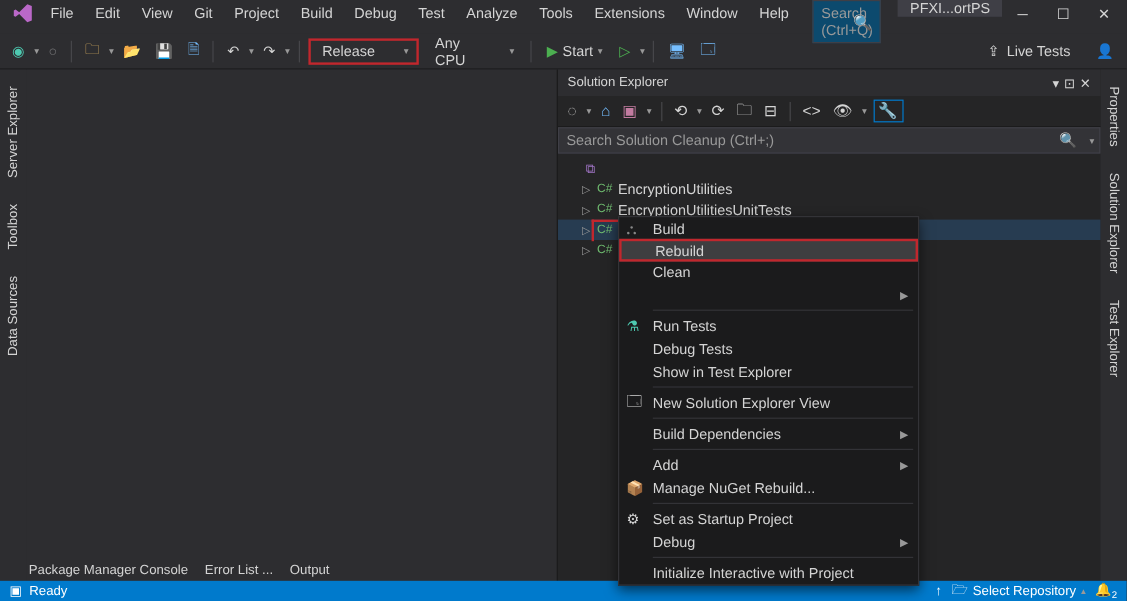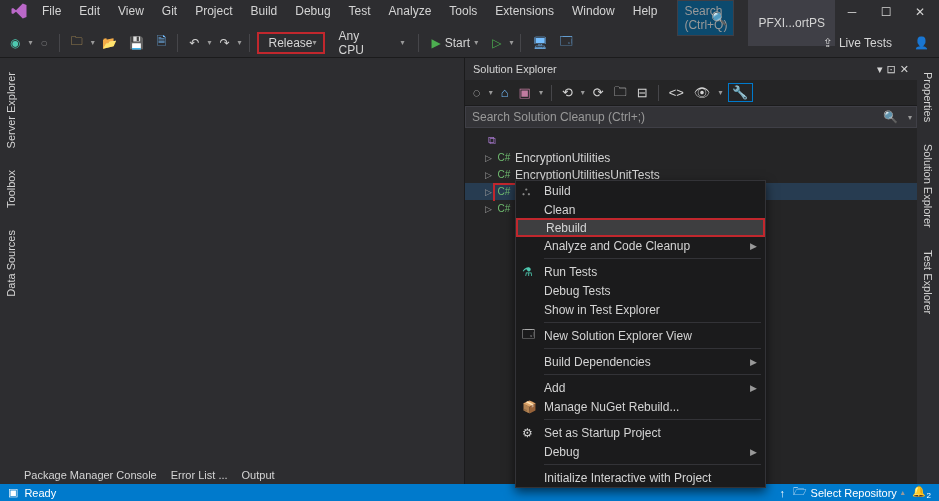--- a/index.html
+++ b/index.html
@@ -6,29 +6,29 @@
   body { width:939px; height:501px; background:#2d2d30; color:#f1f1f1; font-size:12px; overflow:hidden; position:relative; }
   
   
   .titlebar { height:28px; background:#2d2d30; display:flex; align-items:flex-start; padding:0 4px; }
   .vs-logo { width:22px; height:22px; margin:0 6px; display:flex; align-items:center; justify-content:center; }
   .vs-logo svg { width:18px; height:18px; }
   .menu { display:flex; gap:2px; }
   .menu-item { padding:4px 8px; color:#d4d4d4; cursor:pointer; }
   .title-search { margin-left:12px; background:#0c4a6e; border:1px solid #3f3f46; height:36px; width:170px; display:flex; align-items:center; padding:0 6px; color:#999; position:relative; }
   .title-search .mag { position:absolute; right:6px; color:#d4d4d4; font-size:13px; }
-  .sol-name { margin-left:14px; background:#3f3f46; padding:16px 10px; color:#d4d4d4; }
+  .sol-name { margin-left:14px; background:#3f3f46; padding:0 10px; color:#d4d4d4; }
   .win-controls { margin-left:auto; display:flex; gap:0; }
   .win-btn { width:34px; height:24px; display:flex; align-items:center; justify-content:center; color:#d4d4d4; cursor:pointer; }
   
   
   .toolbar { height:30px; background:#2d2d30; display:flex; align-items:center; padding:0 6px; gap:4px; border-bottom:1px solid #1b1b1c;}
   .tb-btn { padding:2px 4px; color:#d4d4d4; display:flex; align-items:center; cursor:pointer; }
   .tb-sep { width:1px; height:18px; background:#46464a; margin:0 3px; }
-  .config-dd { border:2px solid #c1272d; padding:2px 6px 2px 10px; display:flex; align-items:center; gap:0; color:#d4d4d4; cursor:pointer; }
+  .config-dd { border:2px solid #c1272d; padding:2px 6px 2px 10px; display:flex; align-items:center; gap:24px; color:#d4d4d4; cursor:pointer; }
   .platform-dd { padding:2px 6px 2px 10px; display:flex; align-items:center; gap:28px; color:#d4d4d4; cursor:pointer; width:82px; justify-content:space-between; }
   .start-btn { display:flex; align-items:center; gap:4px; color:#d4d4d4; padding:2px 6px; cursor:pointer; }
   .tri-green { color:#4caf50; }
   .tri-green-outline { color:#4caf50; }
   .caret { font-size:8px; color:#999; }
   .liveshare { margin-left:auto; display:flex; align-items:center; gap:6px; color:#d4d4d4; padding:0 8px; cursor:pointer; }
   
   
   .workarea { position:absolute; top:58px; bottom:17px; left:0; right:0; display:flex; }
   .left-rail { width:22px; background:#2d2d30; display:flex; flex-direction:column; align-items:center; padding-top:10px; gap:14px;}
@@ -233,28 +233,27 @@
       <span>PF...</span>
     </div>
   </div>
 </div>
 
 <div class="ctx">
   <div class="ctx-item">
       <span class="ctx-icon" style="color:#888;">⛬</span>
       <span>Build</span>
     </div>
-  <div class="ctx-item">
-      <span>Clean</span>
-    </div>
   <div class="ctx-item hl-red">
       <span>Rebuild</span>
     </div>
   <div class="ctx-item">
-      <span>Analyze and Code Cleanup</span>
+      <span>Clean</span>
+    </div>
+  <div class="ctx-item">
       <span class="ctx-sub">▶</span>
     </div>
   <div class="ctx-sep"></div>
   <div class="ctx-item">
       <span class="ctx-icon" style="color:#4ec9b0;">⚗</span>
       <span>Run Tests</span>
     </div>
   <div class="ctx-item">
       <span>Debug Tests</span>
     </div>

